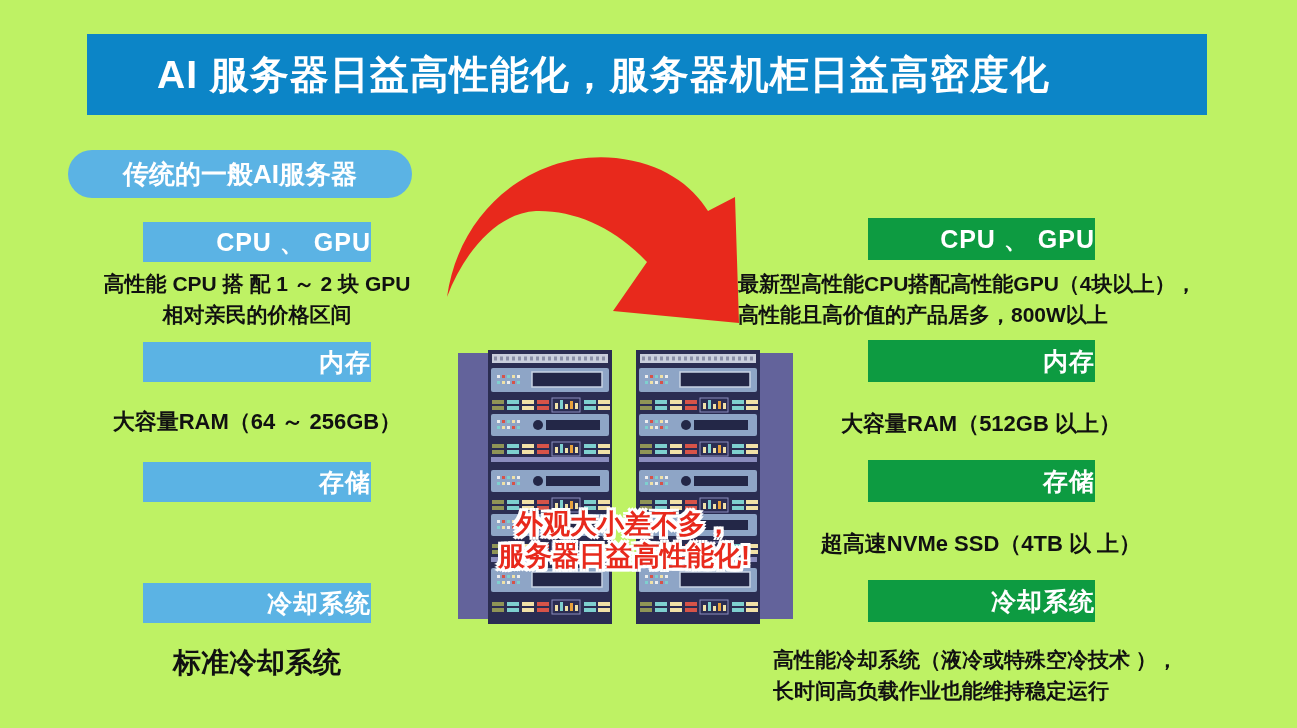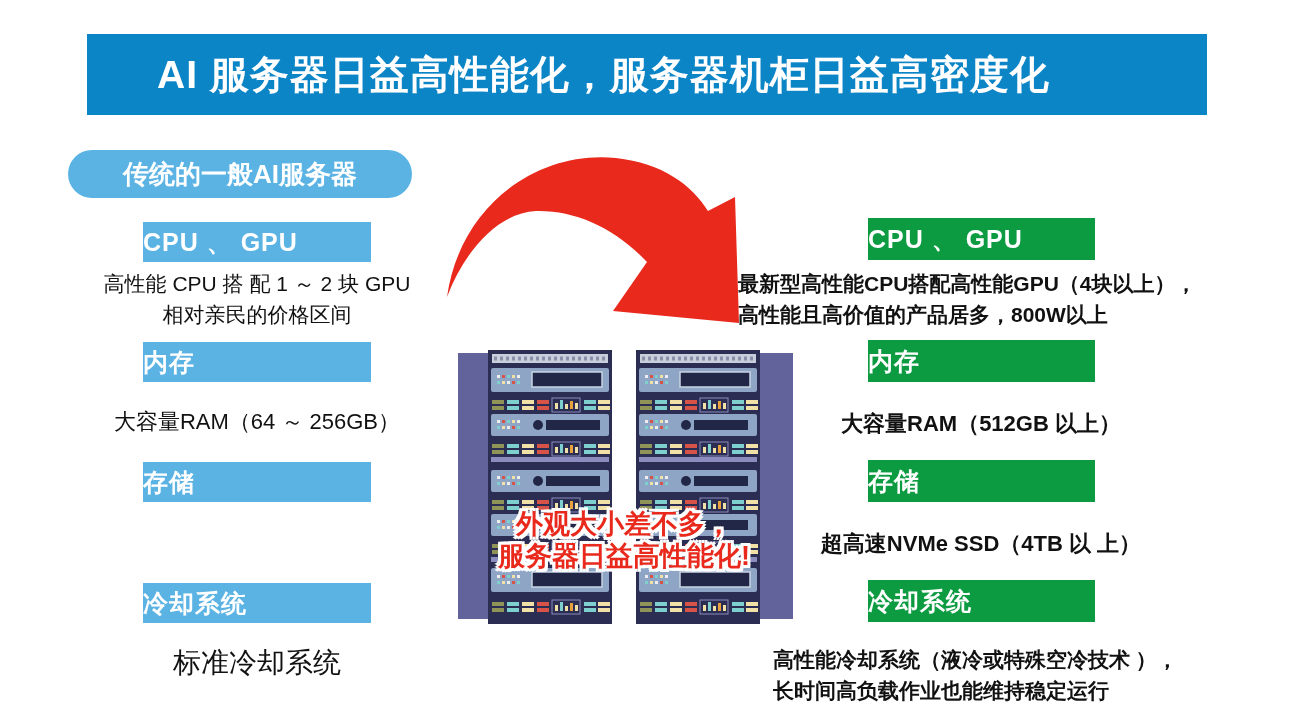--- a/index.html
+++ b/index.html
@@ -1,17 +1,17 @@
 <!DOCTYPE html>
 <html style="--banner-blue: #0C85C7; --light-blue: #5BB3E4; --green: #0D9B41; --red: #E8291C;"><head>
 <meta charset="utf-8">
 <style>
   html,body{margin:0;padding:0;background:#e9e9e9;}
   .slide{
-    position:relative;width:1297px;height:728px;background:#ffffff;
+    position:relative;width:1297px;height:728px;background:#bef264;
     font-family:"Liberation Sans",sans-serif;overflow:hidden;margin:0 auto;
   }
   
   .banner{
     position:absolute;left:87px;top:34px;width:1120px;height:81px;
     background:var(--banner-blue,#0C85C7);display:flex;align-items:center;
   }
   .banner-title{
     color:#ffffff;font-size:39px;font-weight:700;padding-left:70px;
     letter-spacing:1px;white-space:nowrap;
@@ -24,30 +24,30 @@
   .pill-left{
     left:68px;top:150px;width:344px;height:48px;border-radius:24px;
     background:var(--light-blue,#5BB3E4);font-size:26px;
   }
   .pill-right{
     left:745px;top:137px;width:446px;height:56px;border-radius:28px;
     background:var(--green,#0D9B41);font-size:31px;
   }
   
   .spec-box{
-    position:absolute;display:flex;align-items:center;justify-content:flex-start;
+    position:absolute;display:flex;align-items:center;justify-content:flex-end;
     color:#fff;font-weight:700;font-size:25px;letter-spacing:1px;
   }
   .box-blue{left:143px;width:228px;height:40px;background:var(--light-blue,#5BB3E4);}
   .box-green{left:868px;width:227px;height:42px;background:var(--green,#0D9B41);}
   
   .desc{
     position:absolute;color:#111111;white-space:pre-line;line-height:31px;
   }
-  .desc-left-c{left:47px;width:420px;text-align:center;font-size:21px;font-weight:400;}
+  .desc-left-c{left:47px;width:420px;text-align:center;font-size:21px;font-weight:700;}
   .desc-right-l{text-align:left;font-weight:700;font-size:21px;}
   .desc-right-c{left:741px;width:480px;text-align:center;font-weight:700;font-size:22px;}
   
   .racks{position:absolute;left:458px;top:350px;z-index:2;}
   .arrow-overlay{
     position:absolute;left:0;top:0;width:1297px;height:728px;z-index:1;
     pointer-events:none;
   }
   .callout{
     position:absolute;left:433px;top:508px;width:382px;z-index:3;

